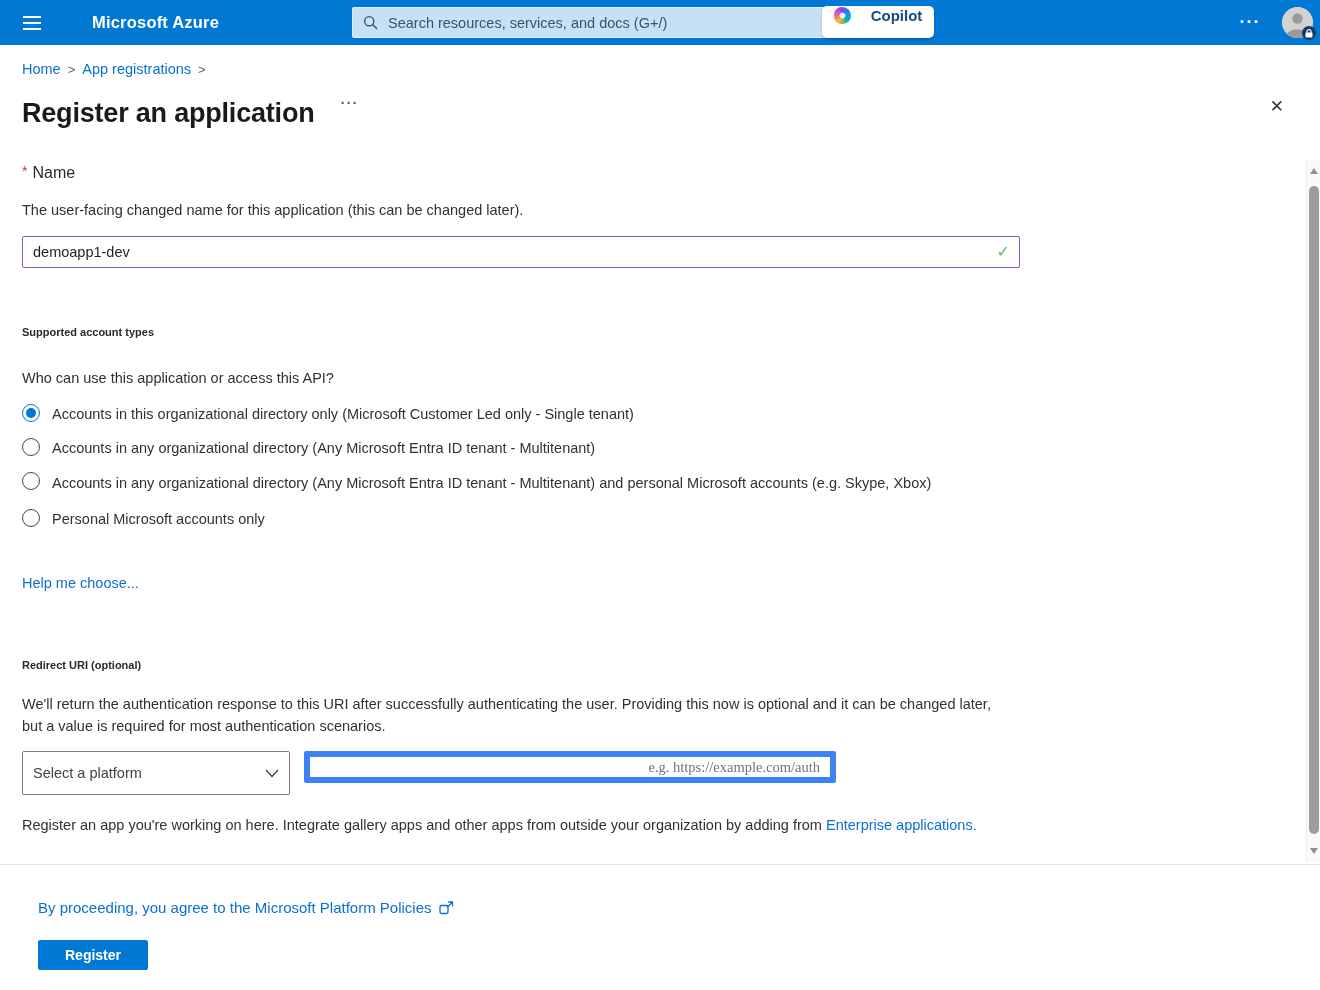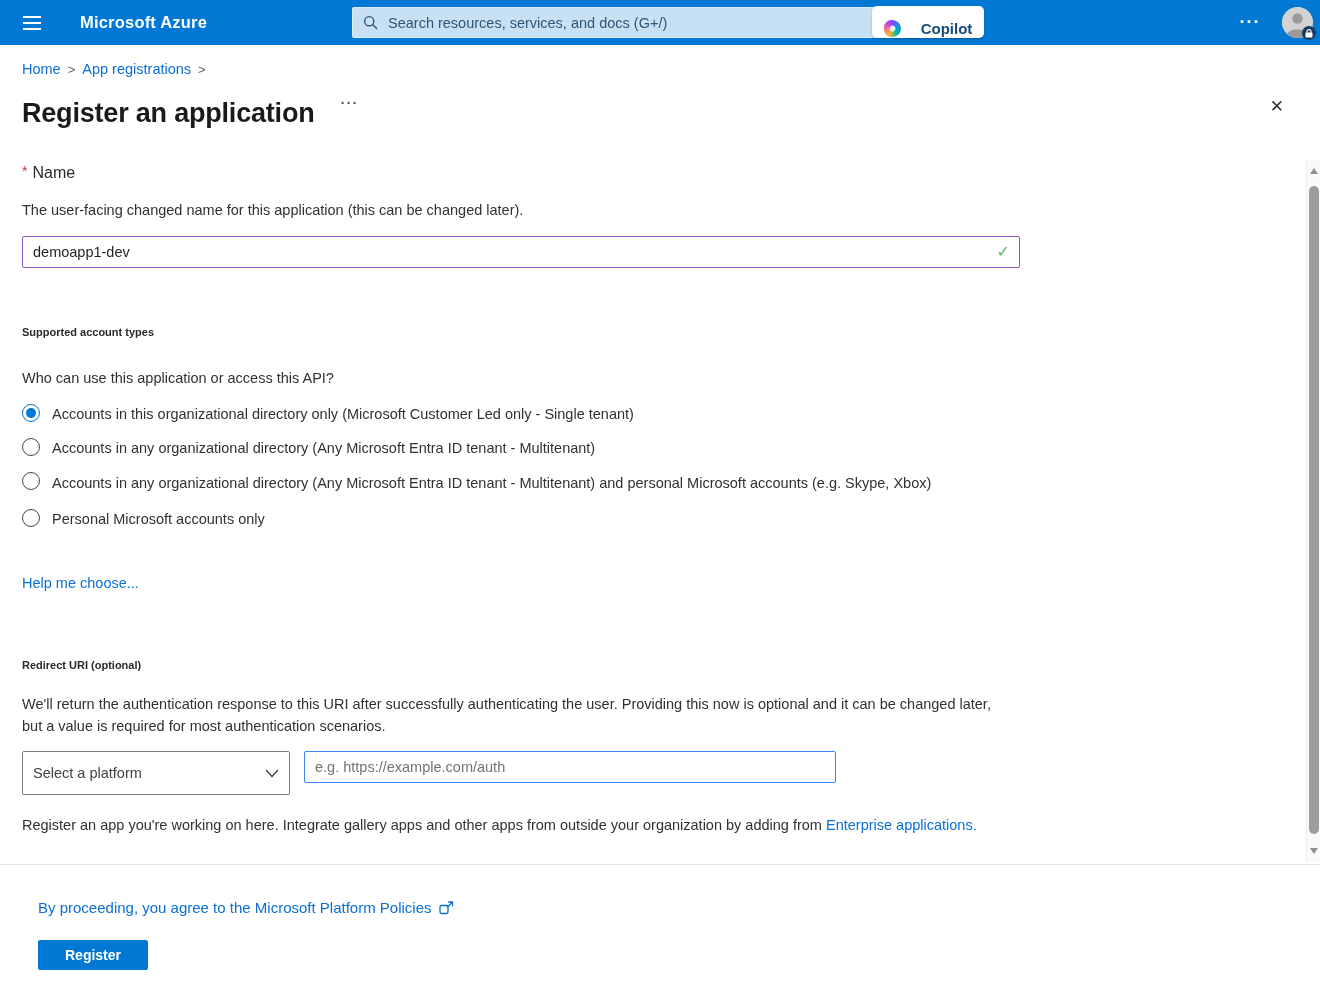--- a/index.html
+++ b/index.html
@@ -10,35 +10,35 @@
     font-family:"Liberation Sans", sans-serif; font-size:14.5px;
   }
 
   
   .topbar {
     height:45px; background:var(--topbar,#0078d4);
     display:flex; align-items:center; padding:0 12px; position:relative;
   }
   .hamburger { width:40px; height:45px; display:flex; flex-direction:column; justify-content:center; gap:4px; align-items:center; cursor:pointer; }
   .hamburger i { display:block; width:18px; height:2px; background:#fff; }
-  .brand { color:#fff; font-weight:700; font-size:16.5px; margin-left:28px; letter-spacing:.2px; }
+  .brand { color:#fff; font-weight:700; font-size:16.5px; margin-left:40px; letter-spacing:.2px; }
   .searchbox {
     position:absolute; left:352px; top:7px; width:562px; height:31px;
     background:var(--search_bg,#c7e0f4); border:1px solid rgba(255,255,255,.45);
     border-radius:2px; display:flex; align-items:center; padding:6px 10px; gap:8px;
   }
   .searchbox svg { flex:0 0 auto; }
   .searchbox input {
     flex:1; border:none; outline:none; background:transparent;
     font-family:"Liberation Sans",sans-serif; font-size:14.5px; color:var(--search_text,#2f5676);
   }
   .searchbox input::placeholder { color:var(--search_text,#2f5676); opacity:1; }
   .copilot-btn {
-    position:absolute; left:872px; top:6px; height:32px; width:112px;
-    background:#fff; border:none; border-radius:5px; display:flex; align-items:flex-end; justify-content:center; gap:20px;
+    position:absolute; left:822px; top:6px; height:32px; width:112px;
+    background:#fff; border:none; border-radius:5px; display:flex; align-items:flex-start; justify-content:center; gap:20px;
     cursor:pointer; box-shadow:0 1px 2px rgba(0,0,0,.25);
   }
   .copilot-logo {
     width:17px; height:17px; border-radius:46% 54% 52% 48%;
     background:
       radial-gradient(circle at 50% 50%, rgba(255,255,255,.9) 0 18%, rgba(255,255,255,0) 30%),
       conic-gradient(from 210deg, #f8b92c, #ef5da8, #8a3ffc, #1192e8, #00b7a8, #f8b92c);
   }
   .copilot-label { color:#174a7e; font-weight:700; font-size:15px; }
   .topbar-more { position:absolute; left:1233px; top:0; height:45px; width:34px; border:none; background:transparent; color:#fff; cursor:pointer; }
@@ -93,22 +93,22 @@
   .link { color:var(--link,#0b6fd6); text-decoration:none; cursor:pointer; }
   .help-link { display:inline-block; margin-top:33px; font-size:14.5px; }
 
   .redirect-desc { margin-top:16px; line-height:22px; max-width:990px; }
   .controls-row { margin-top:14px; display:flex; gap:14px; }
   .select {
     width:268px; height:44px; border:1px solid #7a7a7a; border-radius:2px; background:#fff;
     display:flex; align-items:center; justify-content:space-between; padding:0 10px 0 10px; cursor:pointer; color:#44423f;
   }
   .uri-input {
-    width:532px; height:32px; border:1px solid #3b82f6; border-radius:2px; padding:0 10px;
-    font-family:Liberation Sans, sans-serif; font-size:14.5px; color:#323130; outline:none;
+    width:532px; height:32px; border:6px solid #3b82f6; border-radius:2px; padding:0 10px;
+    font-family:Liberation Serif, serif; font-size:14.5px; color:#323130; outline:none;text-align:right;
   }
   .uri-input::placeholder { color:#767371; opacity:1; }
   .note { margin-top:20px; line-height:20px; white-space:nowrap; }
 
   .hdivider { height:1px; background:var(--divider,#e3e3e3); width:1320px; }
 
   
   .footer { padding-left:38px; }
   .policy-row { margin-top:34px; display:flex; align-items:center; gap:7px; }
   .policy-row a { font-size:15px; }

